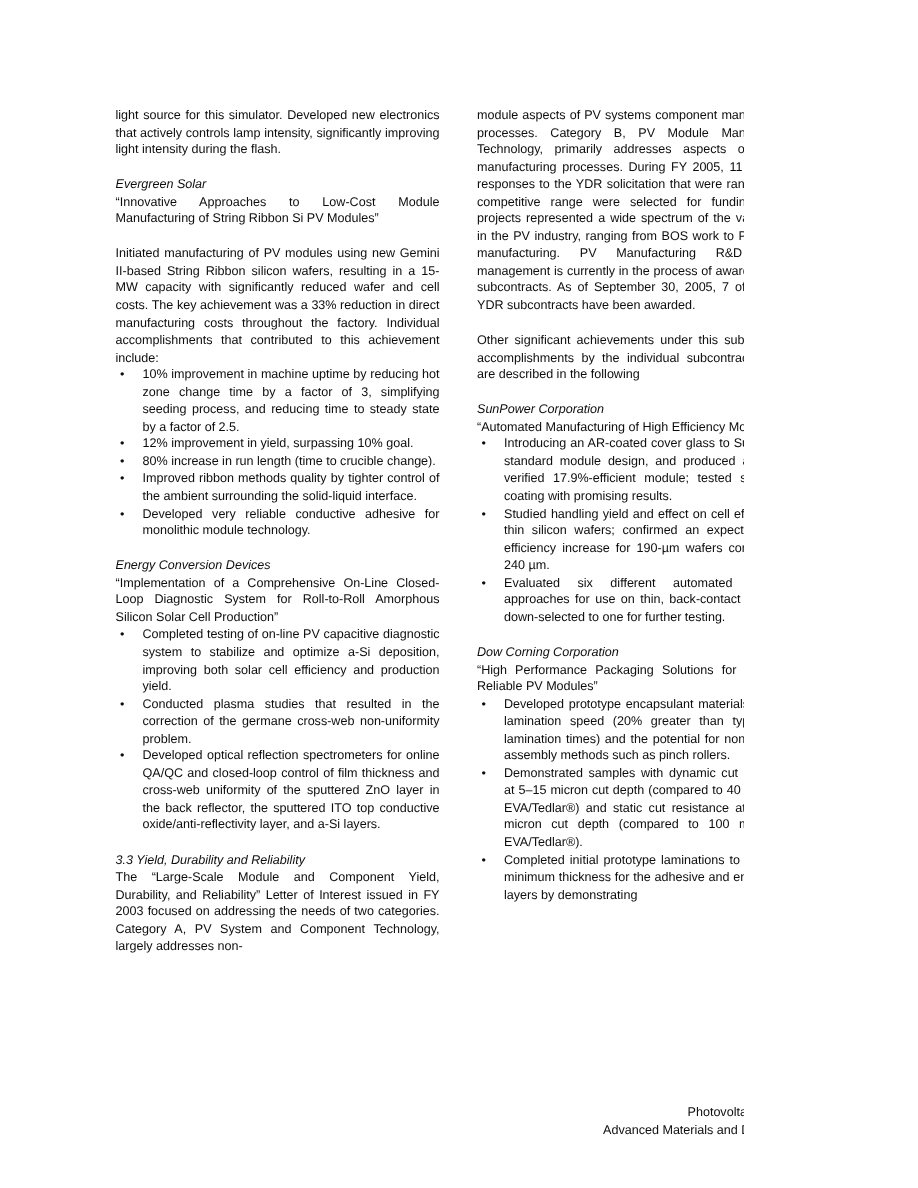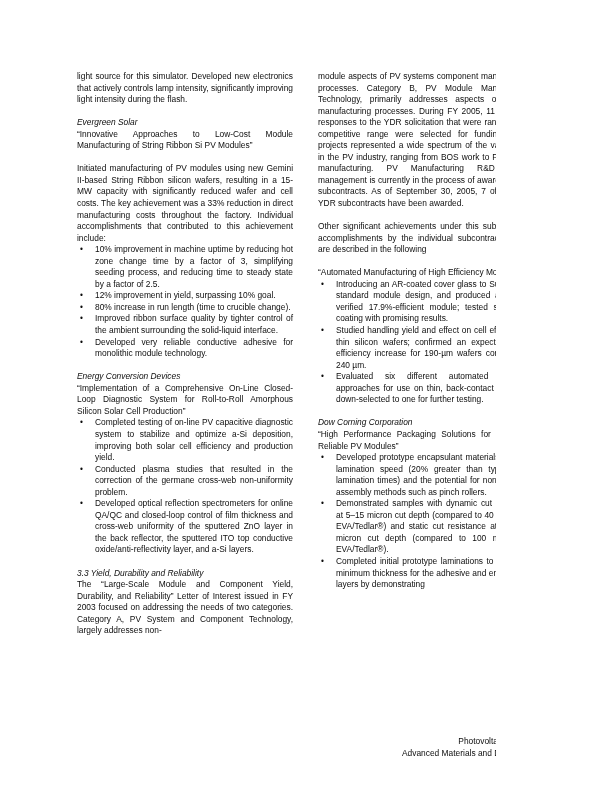--- a/index.html
+++ b/index.html
@@ -125,21 +125,21 @@
       <li>
           <span class="li-inner">10% improvement in machine uptime by reducing hot zone change time by a factor of 3, simplifying seeding process, and reducing time to steady state by a factor of 2.5.</span>
         </li>
       <li>
           <span class="li-inner">12% improvement in yield, surpassing 10% goal.</span>
         </li>
       <li>
           <span class="li-inner">80% increase in run length (time to crucible change).</span>
         </li>
       <li>
-          <span class="li-inner">Improved ribbon surface quality by tighter control of the ambient surrounding the solid-liquid interface.</span>
+          <span class="li-inner">Improved ribbon methods quality by tighter control of the ambient surrounding the solid-liquid interface.</span>
         </li>
       <li>
           <span class="li-inner">Developed very reliable conductive adhesive for monolithic module technology.</span>
         </li>
     </ul>
 
     <div class="spacer"></div>
 
     <p class="heading">Energy Conversion Devices</p>
     <p class="subtitle">“Implementation of a Comprehensive On-Line Closed-Loop Diagnostic System for Roll-to-Roll Amorphous Silicon Solar Cell Production”</p>
@@ -166,20 +166,21 @@
   <div class="col col-right">
 
     <p class="para">module aspects of PV systems component manufacturing processes. Category B, PV Module Manufacturing Technology, primarily addresses aspects of module manufacturing processes. During FY 2005, 11 of the 17 responses to the YDR solicitation that were ranked in the competitive range were selected for funding. These projects represented a wide spectrum of the value chain in the PV industry, ranging from BOS work to PV module manufacturing. PV Manufacturing R&amp;D Project management is currently in the process of awarding these subcontracts. As of September 30, 2005, 7 of these 11 YDR subcontracts have been awarded.</p>
 
     <div class="spacer"></div>
 
     <p class="para">Other significant achievements under this subtask were accomplishments by the individual subcontractors, and are described in the following</p>
 
     <div class="spacer"></div>
 
+    <p class="heading">SunPower Corporation</p>
     <p class="subtitle">“Automated Manufacturing of High Efficiency Modules”</p>
 
     <ul class="bullets">
       <li>
           <span class="li-inner">Introducing an AR-coated cover glass to SunPower’s standard module design, and produced an NREL-verified 17.9%-efficient module; tested stability of coating with promising results.</span>
         </li>
       <li>
           <span class="li-inner">Studied handling yield and effect on cell efficiency of thin silicon wafers; confirmed an expected 0.25% efficiency increase for 190-µm wafers compared to 240 µm.</span>
         </li>
       <li>

